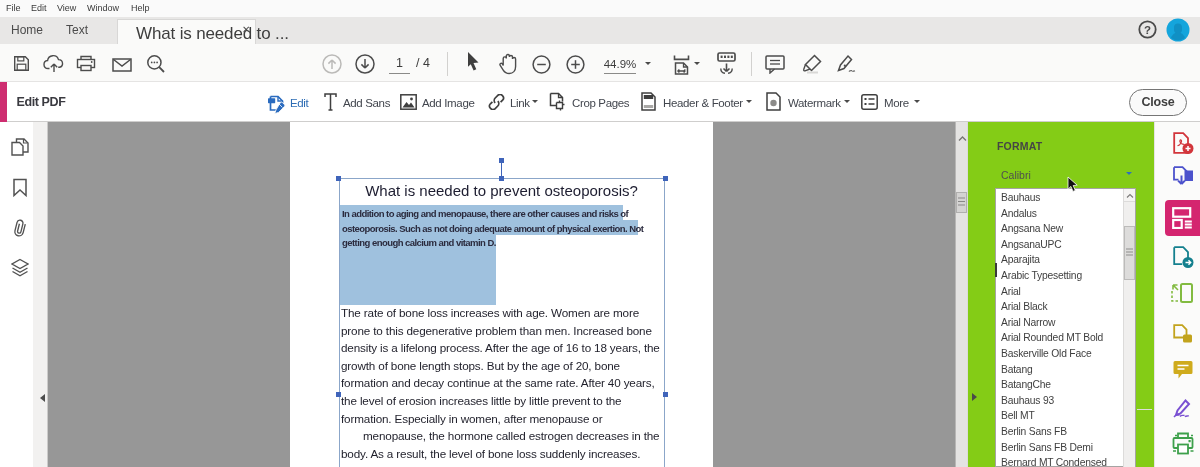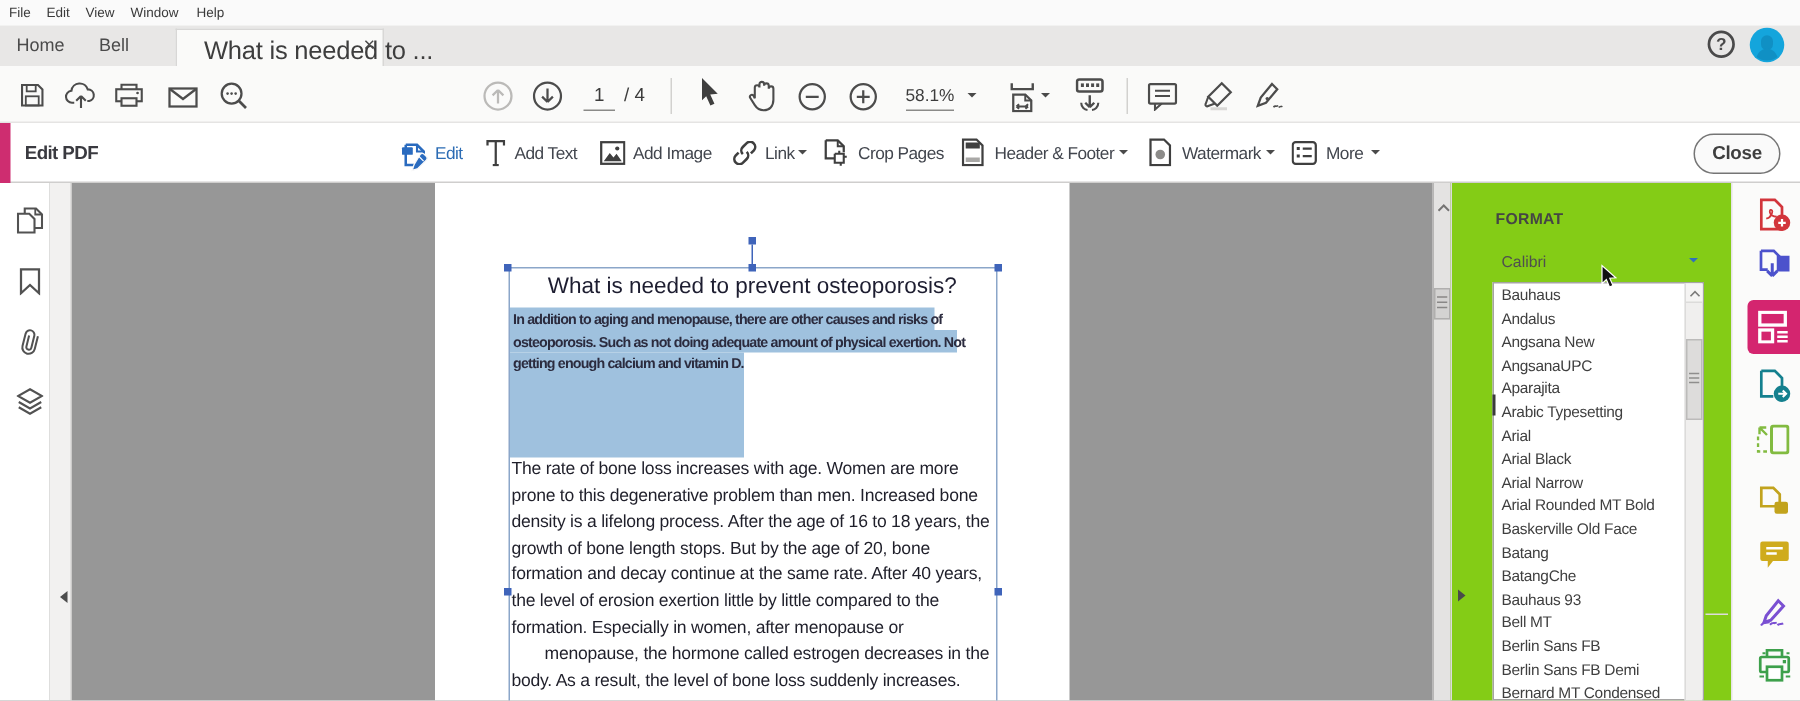--- a/index.html
+++ b/index.html
@@ -52,21 +52,21 @@
   <div id="menubar" class="abs">
     <span style="left:6px;">File</span>
       <span style="left:31px;">Edit</span>
       <span style="left:57px;">View</span>
       <span style="left:87px;">Window</span>
       <span style="left:131px;">Help</span>
   </div>
 
   <div id="tabbar" class="abs">
     <span class="tabtxt" style="left:11px;">Home</span>
-    <span class="tabtxt" style="left:66px;">Bell</span>
+    <span class="tabtxt" style="left:66px;">Text</span>
     <div id="activetab"></div>
     <span class="tabtxt" style="left:136px; color:#3e3e3e; font-size:17px; letter-spacing:-0.15px; top:7px;">What is needed to ...</span>
     <span class="tabtxt" style="left:242px; font-size:10px; color:#4a4a4a; top:7px;">✕</span>
     <svg class="abs" style="left:1138px;top:3px;" width="19" height="19" viewBox="0 0 19 19">
         <circle cx="9.5" cy="9.5" r="8.2" fill="none" stroke="#4a4a4a" stroke-width="1.8"></circle>
         <text x="9.5" y="13.6" text-anchor="middle" font-family="Liberation Sans" font-size="11.5" font-weight="bold" fill="#4a4a4a">?</text>
       </svg>
     <svg class="abs" style="left:1166px;top:1px;" width="24" height="24" viewBox="0 0 24 24">
         <circle cx="12" cy="12" r="11.5" fill="#14a5dc"></circle>
         <path d="M12 5.5 a4 4 0 0 1 4 4 v2 a4 4 0 0 1 -8 0 v-2 a4 4 0 0 1 4-4 z" fill="#1090c4"></path>
@@ -121,21 +121,21 @@
       </svg>
     <svg class="abs" style="left:532px;top:11px;" width="19" height="19" viewBox="0 0 19 19">
         <circle cx="9.5" cy="9.5" r="8.4" fill="none" stroke="#4c4c4c" stroke-width="1.5"></circle>
         <line x1="5.2" y1="9.5" x2="13.8" y2="9.5" stroke="#4c4c4c" stroke-width="1.5"></line>
       </svg>
     <svg class="abs" style="left:566px;top:11px;" width="19" height="19" viewBox="0 0 19 19">
         <circle cx="9.5" cy="9.5" r="8.4" fill="none" stroke="#4c4c4c" stroke-width="1.5"></circle>
         <line x1="5.2" y1="9.5" x2="13.8" y2="9.5" stroke="#4c4c4c" stroke-width="1.5"></line>
         <line x1="9.5" y1="5.2" x2="9.5" y2="13.8" stroke="#4c4c4c" stroke-width="1.5"></line>
       </svg>
-    <div class="abs" style="left:603px;top:14px;width:34px;text-align:center;font-size:11.5px;color:#3c3c3c;">58.1%</div>
+    <div class="abs" style="left:603px;top:14px;width:34px;text-align:center;font-size:11.5px;color:#3c3c3c;">44.9%</div>
     <div class="abs" style="left:604px;top:29px;width:32px;height:1px;background:#8a8a88;"></div>
     <div class="caret" style="left:645px;top:18px;"></div>
     <svg class="abs" style="left:673px;top:11px;" width="17" height="20" viewBox="0 0 17 20">
         <path d="M1.5 0.5 v4.7 M15.5 0.5 v4.7 M1.5 4.4 h14" stroke="#4c4c4c" stroke-width="1.6" fill="none"></path>
         <path d="M2.5 8 h8 l4 4 v7 h-12 z" fill="none" stroke="#4c4c4c" stroke-width="1.5"></path>
         <path d="M10.5 8 v4 h4" fill="none" stroke="#4c4c4c" stroke-width="1.3"></path>
         <path d="M4.6 16 h7.8 m-7.8 0 l1.8 -1.5 m-1.8 1.5 l1.8 1.5 m6 -3 l-1.8 1.5 m1.8 0 l-1.8 1.5" fill="none" stroke="#4c4c4c" stroke-width="1.3"></path>
       </svg>
     <div class="caret" style="left:694px;top:18px;"></div>
     <svg class="abs" style="left:717px;top:8px;" width="19" height="23" viewBox="0 0 19 23">
@@ -171,21 +171,21 @@
         <path d="M3.5 2.5 h7.5 l4.5 4.5 v3.5 M3.5 2.5 v13.5 h5.5" fill="none" stroke="#2a6bbf" stroke-width="1.7"></path>
         <path d="M11 2.5 v4.5 h4.5" fill="none" stroke="#2a6bbf" stroke-width="1.4"></path>
         <rect x="1" y="4.2" width="7.2" height="5" rx="0.6" fill="#2a6bbf"></rect>
         <path d="M13.2 8.8 a1.8 1.8 0 0 1 2.6 0 l1.4 1.4 a1.8 1.8 0 0 1 0 2.6 l-5.6 5.6 -3.8 1.2 1.2 -3.8 z" fill="#2a6bbf" stroke="#f8f8f8" stroke-width="0.9"></path>
         <path d="M12 10 l3.4 3.4" stroke="#fff" stroke-width="0.8"></path>
       </svg>
     <span class="ebtxt" style="left:290px;color:#2c6cb4;">Edit</span>
     <svg class="abs" style="left:324px;top:11px;" width="13" height="18" viewBox="0 0 13 18">
         <path d="M1 4 V1 h11 v3 M6.5 1 v16 M4.5 17 h4" fill="none" stroke="#3f3f3f" stroke-width="1.5"></path>
       </svg>
-    <span class="ebtxt" style="left:343px;">Add Text</span>
+    <span class="ebtxt" style="left:343px;">Add Sans</span>
     <svg class="abs" style="left:400px;top:12px;" width="17" height="16" viewBox="0 0 17 16">
         <rect x="0.8" y="0.8" width="15.4" height="14.4" fill="none" stroke="#3f3f3f" stroke-width="1.5"></rect>
         <path d="M2.5 13.5 l4 -5.5 2.5 3 2 -2.5 3.5 5 z" fill="#3f3f3f"></path>
         <circle cx="11.5" cy="5" r="1.4" fill="#3f3f3f"></circle>
       </svg>
     <span class="ebtxt" style="left:422px;">Add Image</span>
     <svg class="abs" style="left:488px;top:12px;" width="17" height="16" viewBox="0 0 17 16">
         <g fill="none" stroke="#3f3f3f" stroke-width="1.7">
           <path d="M7.2 8.8 a3.4 3.4 0 0 1 0 -4.8 l2.6 -2.6 a3.4 3.4 0 0 1 4.8 4.8 l-2 2"></path>
           <path d="M9.8 7.2 a3.4 3.4 0 0 1 0 4.8 l-2.6 2.6 a3.4 3.4 0 0 1 -4.8 -4.8 l2 -2"></path>
@@ -236,21 +236,21 @@
       <div class="hl" style="left:50px; top:112.5px;width:156px; height:70.5px;"></div>
       <div class="hltext" style="left:52px; top:100.5px;">osteoporosis. Such as not doing adequate amount of physical exertion. Not</div>
       <div class="hltext" style="left:52px; top:86px;">In addition to aging and menopause, there are other causes and risks of</div>
       <div class="hltext" style="left:52px; top:115px;">getting enough calcium and vitamin D.</div>
 
       <div class="bodyline" style="left:51px; top:184px;">The rate of bone loss increases with age. Women are more</div>
       <div class="bodyline" style="left:51px; top:201.6px;">prone to this degenerative problem than men. Increased bone</div>
       <div class="bodyline" style="left:51px; top:219.2px;">density is a lifelong process. After the age of 16 to 18 years, the</div>
       <div class="bodyline" style="left:51px; top:236.8px;">growth of bone length stops. But by the age of 20, bone</div>
       <div class="bodyline" style="left:51px; top:254.4px;">formation and decay continue at the same rate. After 40 years,</div>
-      <div class="bodyline" style="left:51px; top:272px;">the level of erosion exertion little by little compared to the</div>
+      <div class="bodyline" style="left:51px; top:272px;">the level of erosion increases little by little prevent to the</div>
       <div class="bodyline" style="left:51px; top:289.6px;">formation. Especially in women, after menopause or</div>
       <div class="bodyline" style="left:34px; top:307.2px;padding-left:39px;">menopause, the hormone called estrogen decreases in the</div>
       <div class="bodyline" style="left:51px; top:324.8px;">body. As a result, the level of bone loss suddenly increases.</div>
 
       <div class="handle" style="left:46px; top:53.5px;"></div>
       <div class="handle" style="left:209px; top:53.5px;"></div>
       <div class="handle" style="left:372.5px; top:53.5px;"></div>
       <div class="handle" style="left:46px; top:269.5px;"></div>
       <div class="handle" style="left:372.5px; top:269.5px;"></div>
       <div class="handle" style="left:209px; top:36px;"></div>

